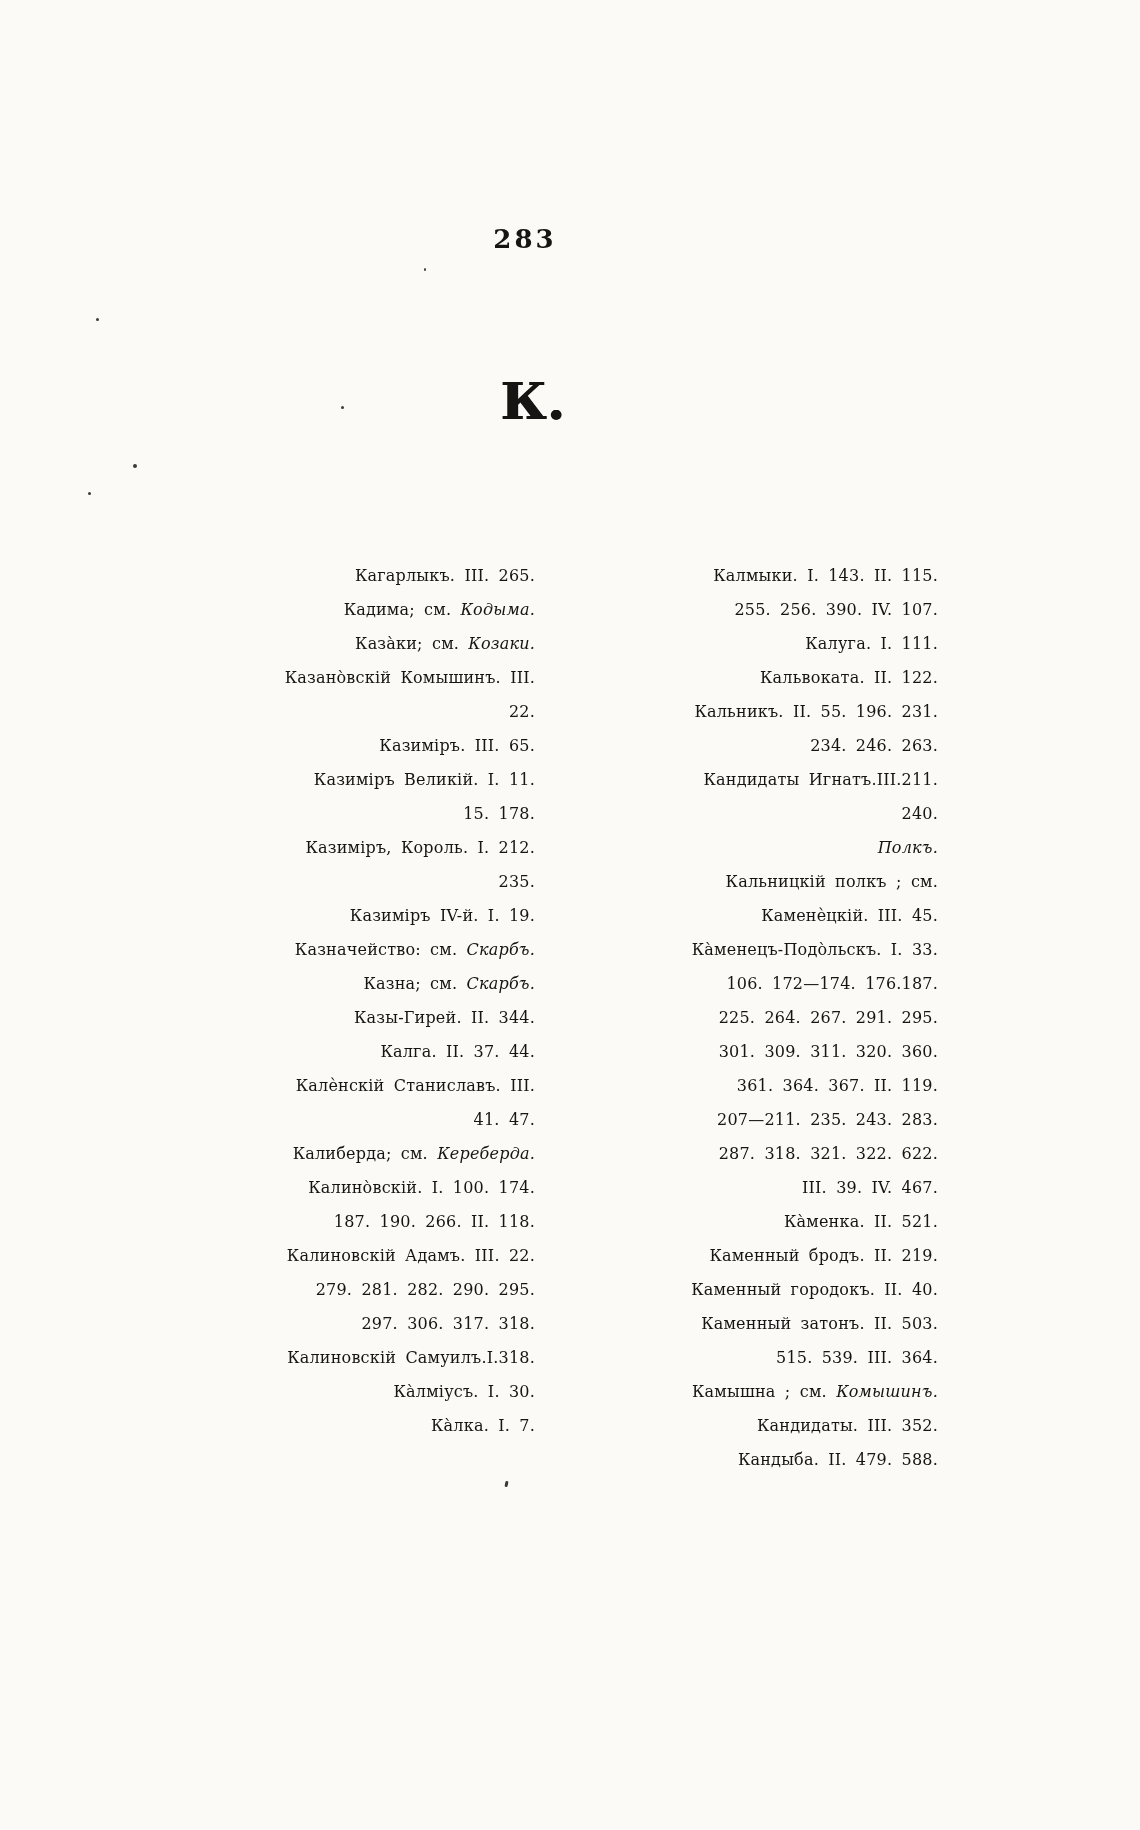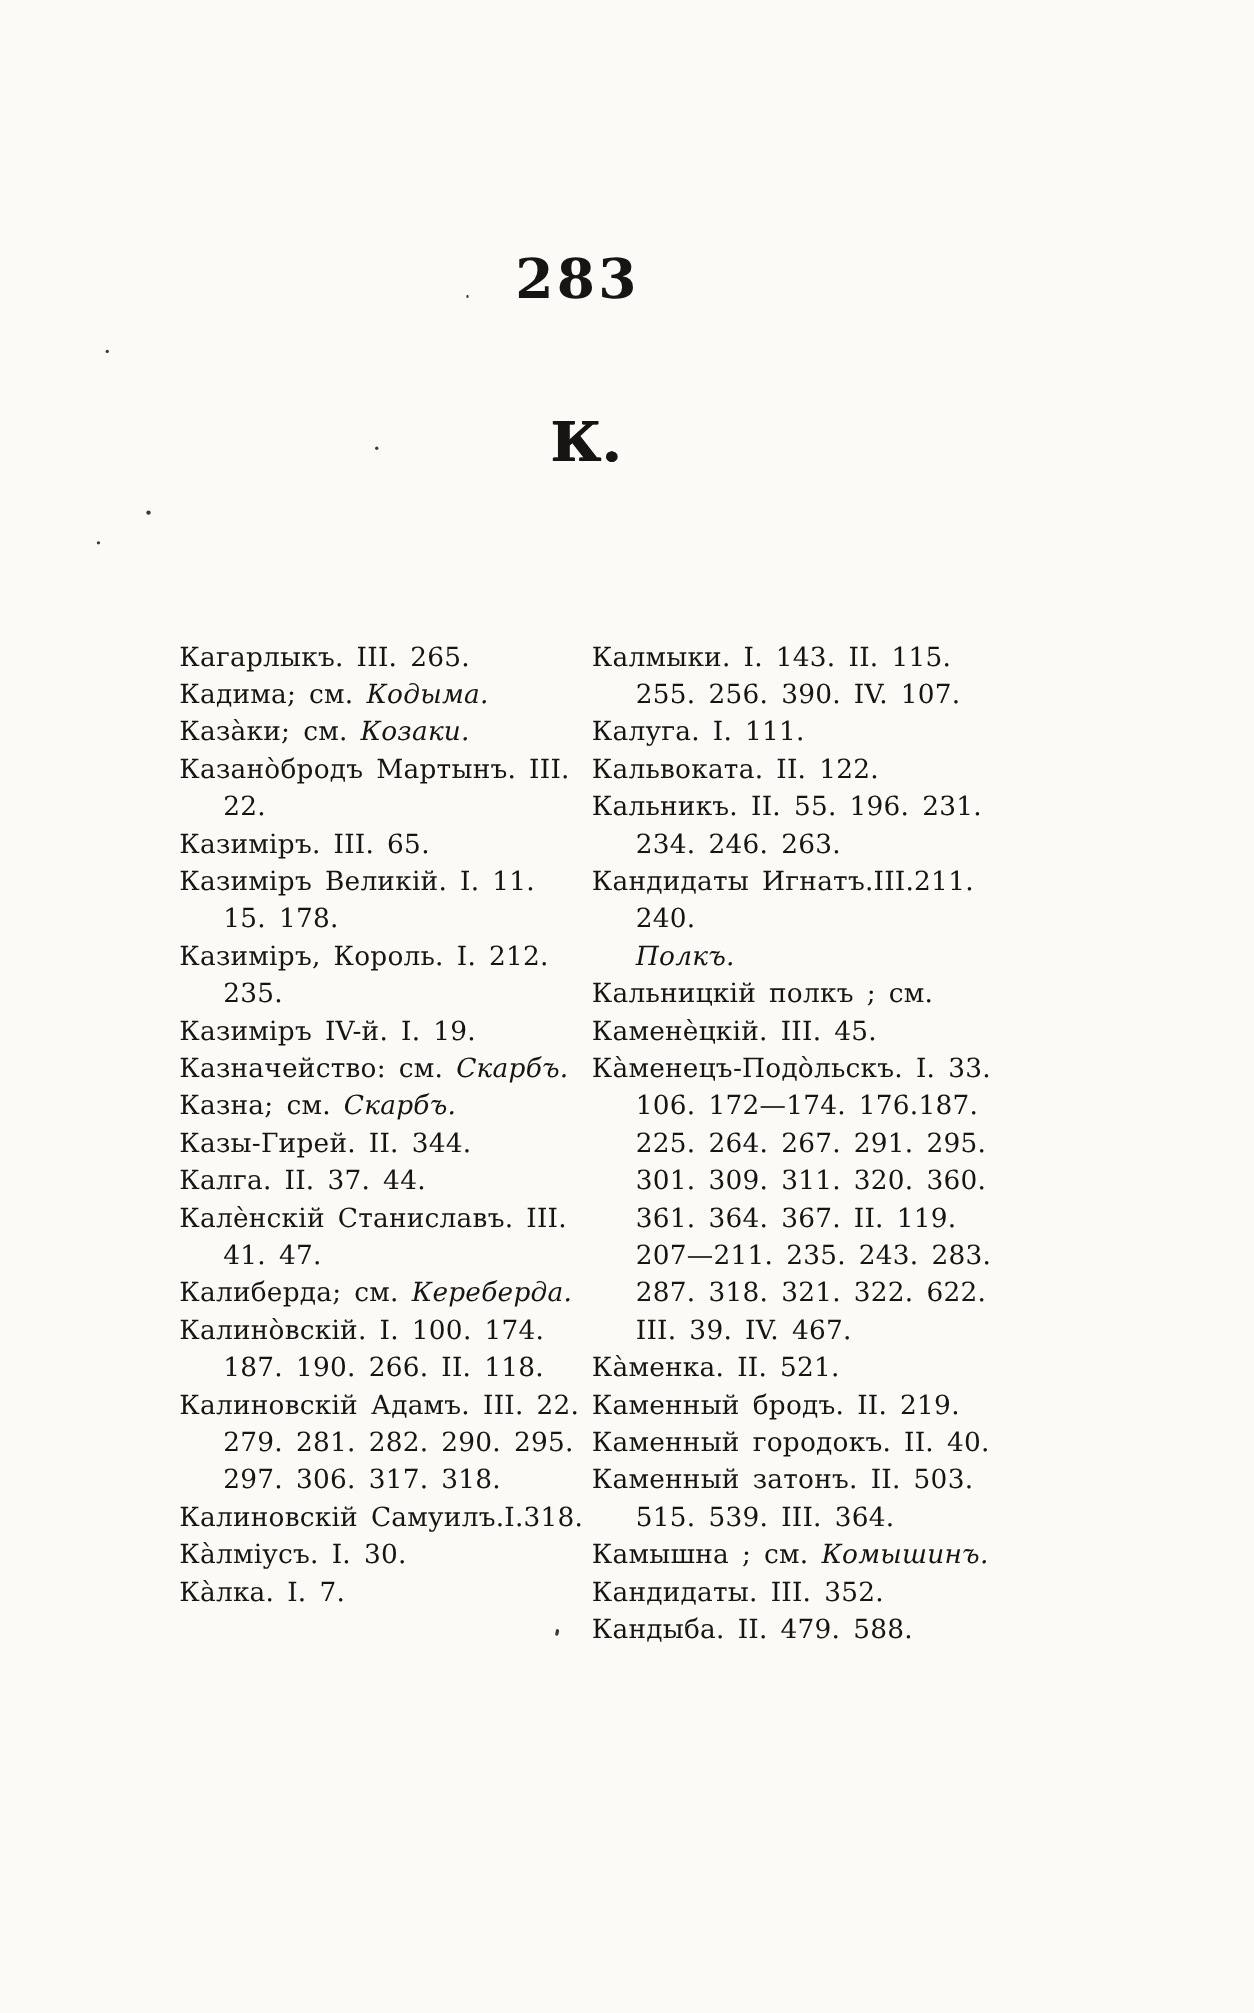--- a/index.html
+++ b/index.html
@@ -7,32 +7,32 @@
     width:1140px;height:1830px;
     background:#fbfaf7;
     font-family:"DejaVu Serif", serif;
     color:#161513;
     position:relative;
     overflow:hidden;
   }
   .page{position:absolute;inset:0;}
   .page-number{
     position:absolute;top:224px;left:455px;width:140px;
-    text-align:center;font-size:50px;font-weight:bold;letter-spacing:3px;
+    text-align:center;font-size:26px;font-weight:bold;letter-spacing:3px;
   }
   .section-letter{
     position:absolute;top:372px;left:501px;
     font-size:50px;font-weight:bold;
     text-shadow:0.7px 0 #161513,-0.7px 0 #161513,0 0.4px #161513;
     letter-spacing:1px;
   }
   .col{
-    position:absolute;top:580px;
-    font-size:24px;line-height:34px;
-    word-spacing:4px;letter-spacing:0.2px;
+    position:absolute;top:559px;
+    font-size:16px;line-height:34px;
+    word-spacing:4px;letter-spacing:0.2px;text-align:right;
   }
   .col-left{left:163px;width:372px;}
   .col-right{left:538px;width:400px;}
   .line{white-space:nowrap;}
   .line.indent{padding-left:40px;}
   .seg-italic{font-style:italic;}
   .speck{position:absolute;background:#3a3a38;border-radius:50%;}
   .speck.s1{left:96px;top:318px;width:3px;height:3px;}
   .speck.s2{left:133px;top:464px;width:4px;height:4px;}
   .speck.s3{left:88px;top:492px;width:3px;height:3px;}
@@ -43,21 +43,21 @@
 </head>
 <body>
 
 <div class="page">
   <div class="page-number">283</div>
   <div class="section-letter">К.</div>
   <div class="col col-left" id="col-left">
       <div class="line"><span class="seg-normal">Кагарлыкъ. III. 265.</span></div>
       <div class="line"><span class="seg-normal">Кадима; см. </span><span class="seg-italic">Кодыма.</span></div>
       <div class="line"><span class="seg-normal">Каза̀ки; см. </span><span class="seg-italic">Козаки.</span></div>
-      <div class="line"><span class="seg-normal">Казано̀бродъ Мартынъ. III.</span></div>
+      <div class="line"><span class="seg-normal">Казано̀вскій Комышинъ. III.</span></div>
       <div class="line indent"><span class="seg-normal">22.</span></div>
       <div class="line"><span class="seg-normal">Казиміръ. III. 65.</span></div>
       <div class="line"><span class="seg-normal">Казиміръ Великій. I. 11.</span></div>
       <div class="line indent"><span class="seg-normal">15. 178.</span></div>
       <div class="line"><span class="seg-normal">Казиміръ, Король. I. 212.</span></div>
       <div class="line indent"><span class="seg-normal">235.</span></div>
       <div class="line"><span class="seg-normal">Казиміръ IV-й. I. 19.</span></div>
       <div class="line"><span class="seg-normal">Казначейство: см. </span><span class="seg-italic">Скарбъ.</span></div>
       <div class="line"><span class="seg-normal">Казна; см. </span><span class="seg-italic">Скарбъ.</span></div>
       <div class="line"><span class="seg-normal">Казы-Гирей. II. 344.</span></div>

